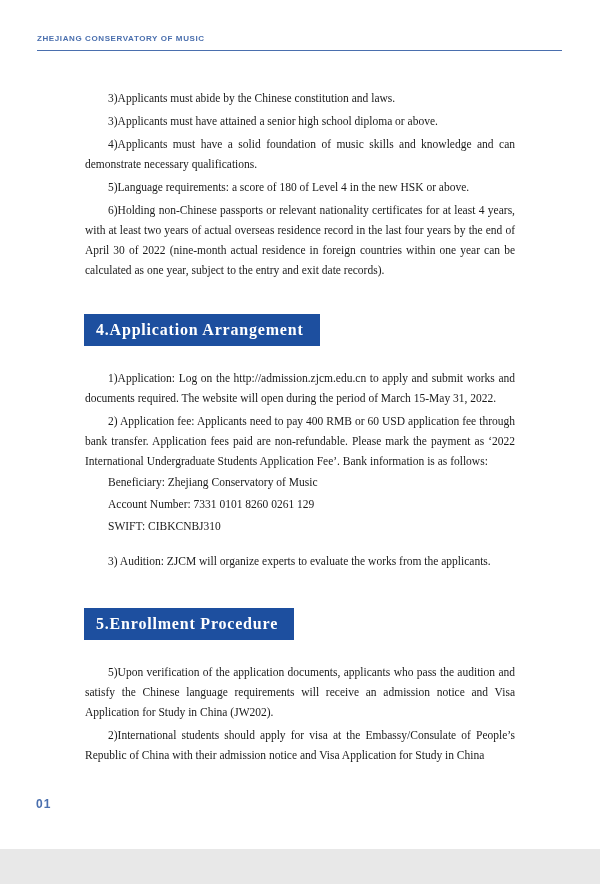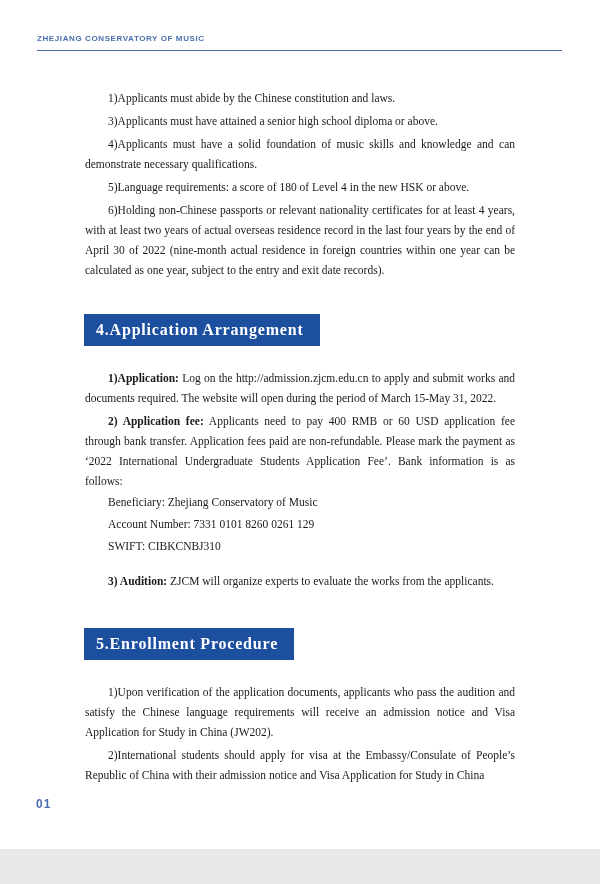--- a/index.html
+++ b/index.html
@@ -41,21 +41,21 @@
     width: 430px;
   }
   .body-para {
     margin: 0 0 3px 0;
     font-size: 11.5px;
     line-height: 20px;
     text-align: justify;
     text-indent: 23px;
     color: #1a1a1a;
   }
-  .body-para b { font-weight: 700; }
+  .body-para b { font-weight: 400; }
 
   .section-heading {
     display: inline-block;
     background: #1d4f9f;
     color: #ffffff;
     font-family: "Liberation Serif", serif;
     font-size: 16px;
     font-weight: 700;
     letter-spacing: 0.8px;
     line-height: 18px;
@@ -91,21 +91,21 @@
 
 <div class="page">
 
   <header class="page-header">
     <div class="header-title">ZHEJIANG CONSERVATORY OF MUSIC</div>
     <div class="header-rule"></div>
   </header>
 
   <main class="content">
 
-    <p class="body-para">1)Applicants must abide by the Chinese constitution and laws.</p>
+    <p class="body-para">3)Applicants must abide by the Chinese constitution and laws.</p>
     <p class="body-para">3)Applicants must have attained a senior high school diploma or above.</p>
     <p class="body-para">4)Applicants must have a solid foundation of music skills and knowledge and can demonstrate necessary qualifications.</p>
     <p class="body-para">5)Language requirements: a score of 180 of Level 4 in the new HSK or above.</p>
     <p class="body-para">6)Holding non-Chinese passports or relevant nationality certificates for at least 4 years, with at least two years of actual overseas residence record in the last four years by the end of April 30 of 2022 (nine-month actual residence in foreign countries within one year can be calculated as one year, subject to the entry and exit date records).</p>
 
     <h2 class="section-heading">4.Application Arrangement</h2>
 
     <p class="body-para"><b>1)Application:</b><span> Log on the http://admission.zjcm.edu.cn to apply and submit works and documents required. The website will open during the period of March 15-May 31, 2022.</span></p>
 
     <p class="body-para"><b>2) Application fee:</b><span> Applicants need to pay 400 RMB or 60 USD application fee through bank transfer. Application fees paid are non-refundable. Please mark the payment as ‘2022 International Undergraduate Students Application Fee’. Bank information is as follows:</span></p>
@@ -113,20 +113,20 @@
     <div class="bank-block">
       <p class="bank-line">Beneficiary: Zhejiang Conservatory of Music</p>
       <p class="bank-line">Account Number: 7331 0101 8260 0261 129</p>
       <p class="bank-line">SWIFT: CIBKCNBJ310</p>
     </div>
 
     <p class="body-para"><b>3) Audition:</b><span> ZJCM will organize experts to evaluate the works from the applicants.</span></p>
 
     <h2 class="section-heading second">5.Enrollment Procedure</h2>
 
-    <p class="body-para">1)Upon verification of the application documents, applicants who pass the audition and satisfy the Chinese language requirements will receive an admission notice and Visa Application for Study in China (JW202).</p>
+    <p class="body-para">5)Upon verification of the application documents, applicants who pass the audition and satisfy the Chinese language requirements will receive an admission notice and Visa Application for Study in China (JW202).</p>
     <p class="body-para">2)International students should apply for visa at the Embassy/Consulate of People’s Republic of China with their admission notice and Visa Application for Study in China</p>
 
   </main>
 
   <div class="page-number">01</div>
 
 </div>
 
 </body></html>

